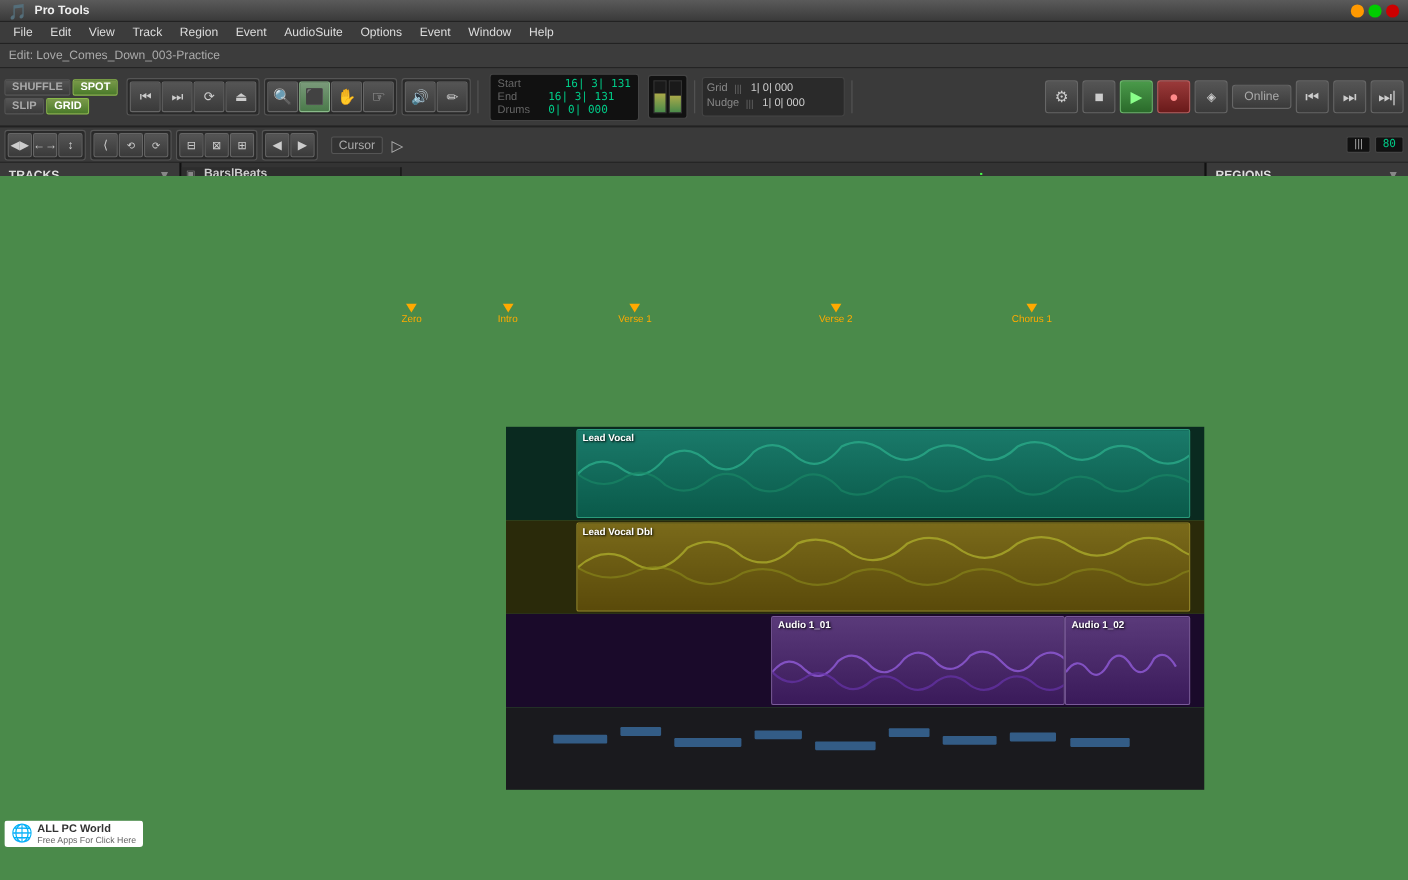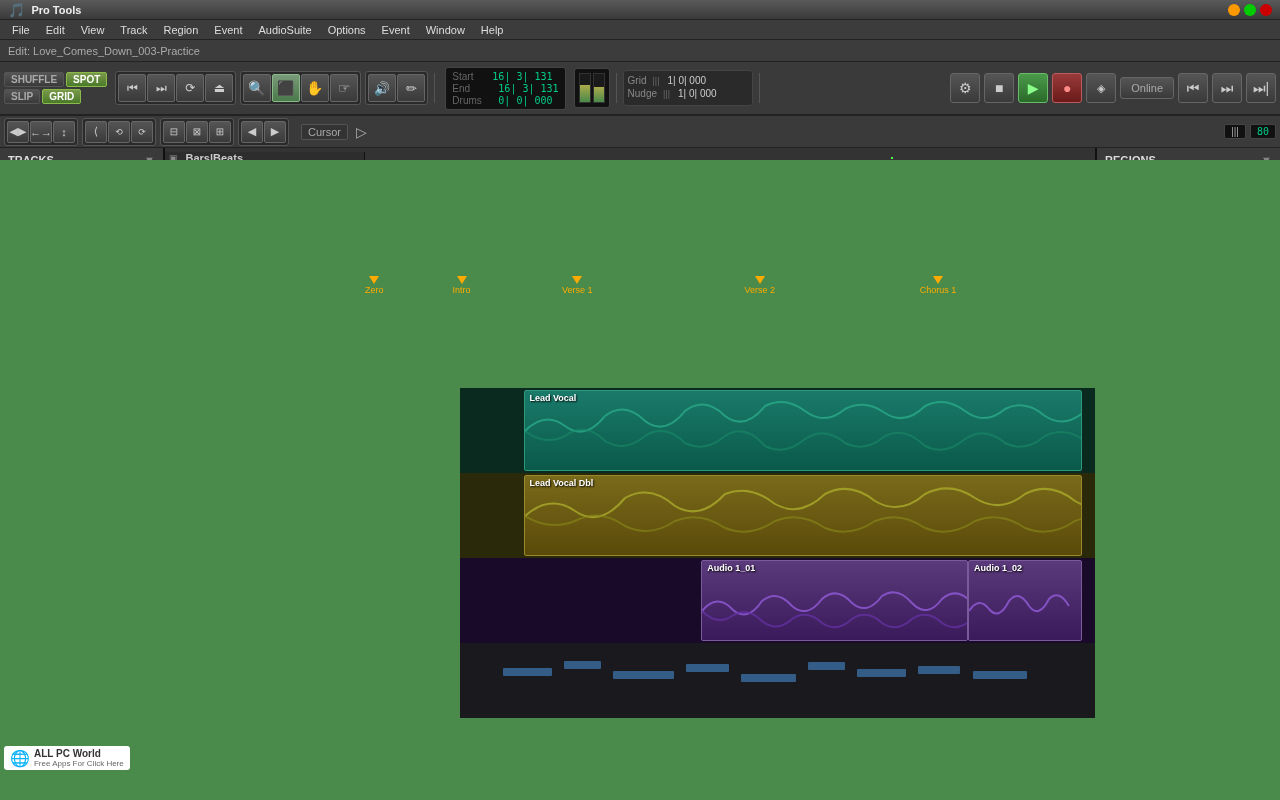--- a/index.html
+++ b/index.html
@@ -192,21 +192,21 @@
     <div class="tool-btn" style="font-size:14px;">☞</div>
   </div>
   <div class="btn-group">
     <div class="tool-btn" style="font-size:13px;">🔊</div>
     <div class="tool-btn" style="font-size:13px;">✏</div>
   </div>
 
   <div class="sep"></div>
 
   <div style="display:flex; flex-direction:column; gap:1px; margin-left:4px; background:#111; border:1px solid #444; padding:3px 6px; border-radius:3px; font-size:10px;">
-    <div style="display:flex; gap:0; align-items:center;">
+    <div style="display:flex; gap:21px; align-items:center;">
       <span style="color:#666; width:40px;">Start</span>
       <span style="color:#00cc88; font-family:monospace;">16| 3| 131</span>
     </div>
     <div style="display:flex; gap:6px; align-items:center;">
       <span style="color:#666; width:40px;">End</span>
       <span style="color:#00cc88; font-family:monospace;">16| 3| 131</span>
     </div>
     <div style="display:flex; gap:6px; align-items:center;">
       <span style="color:#666; width:40px;">Drums</span>
       <span style="color:#00cc88; font-family:monospace;">0| 0| 000</span>

